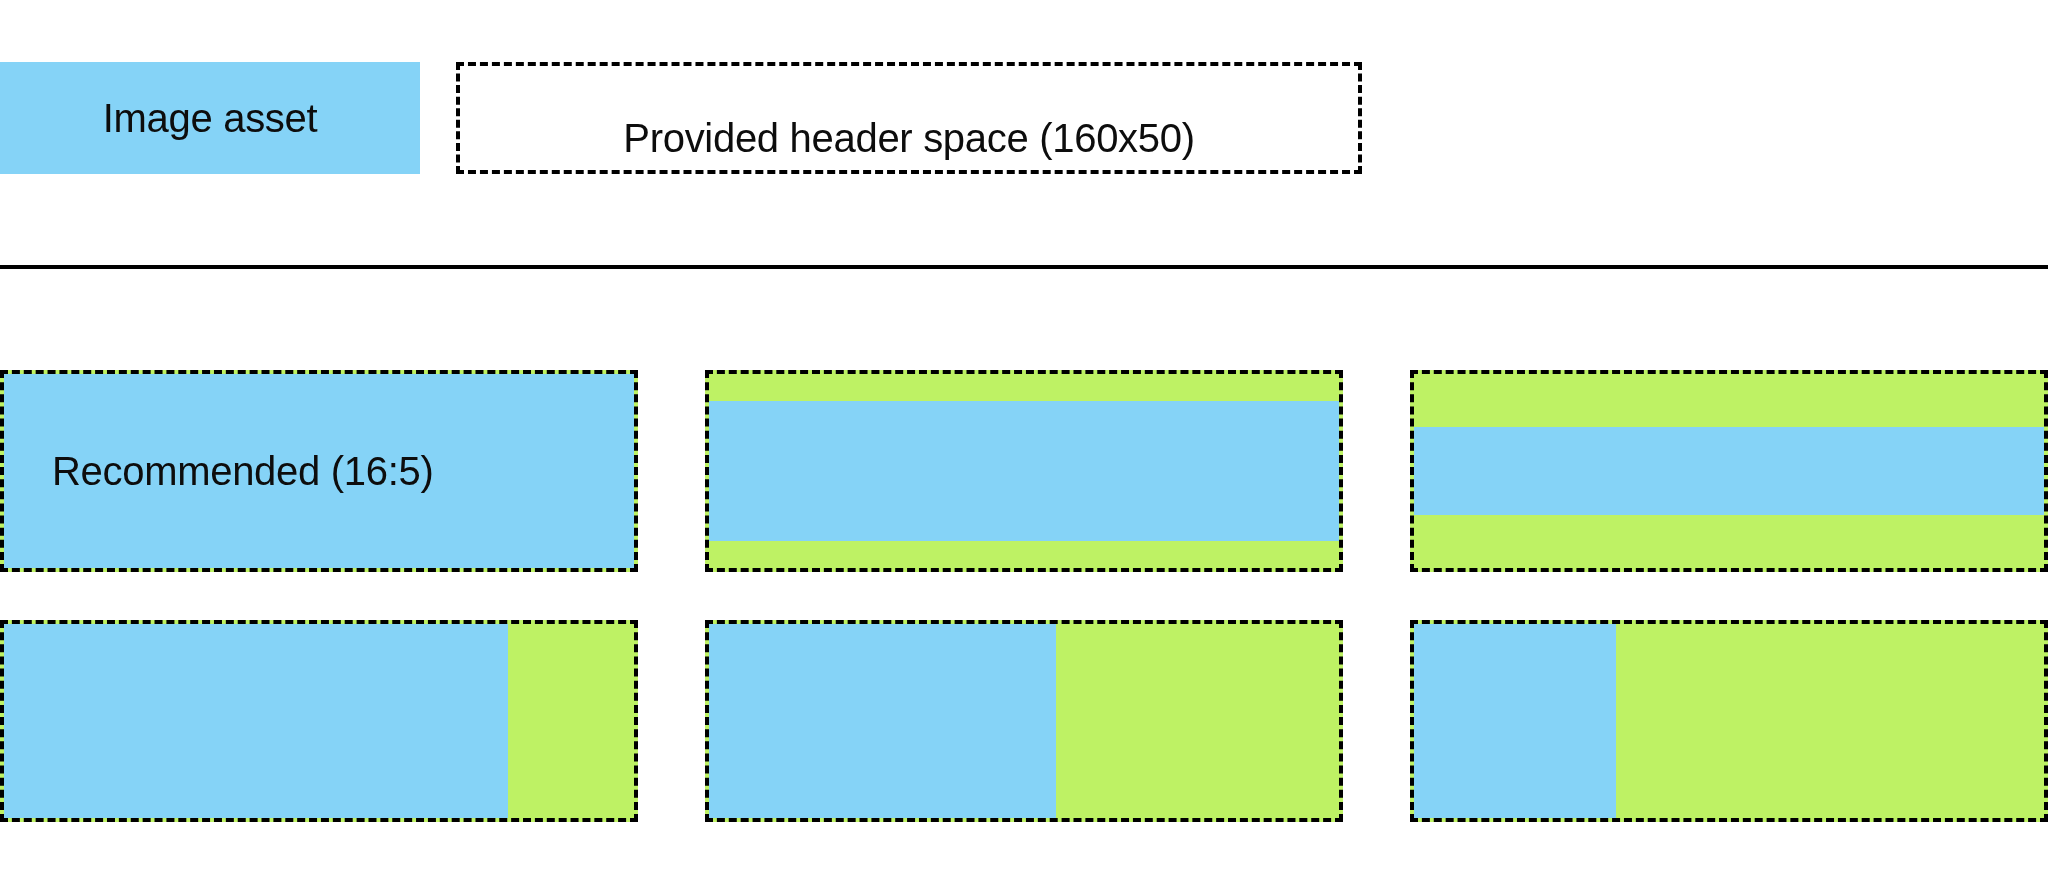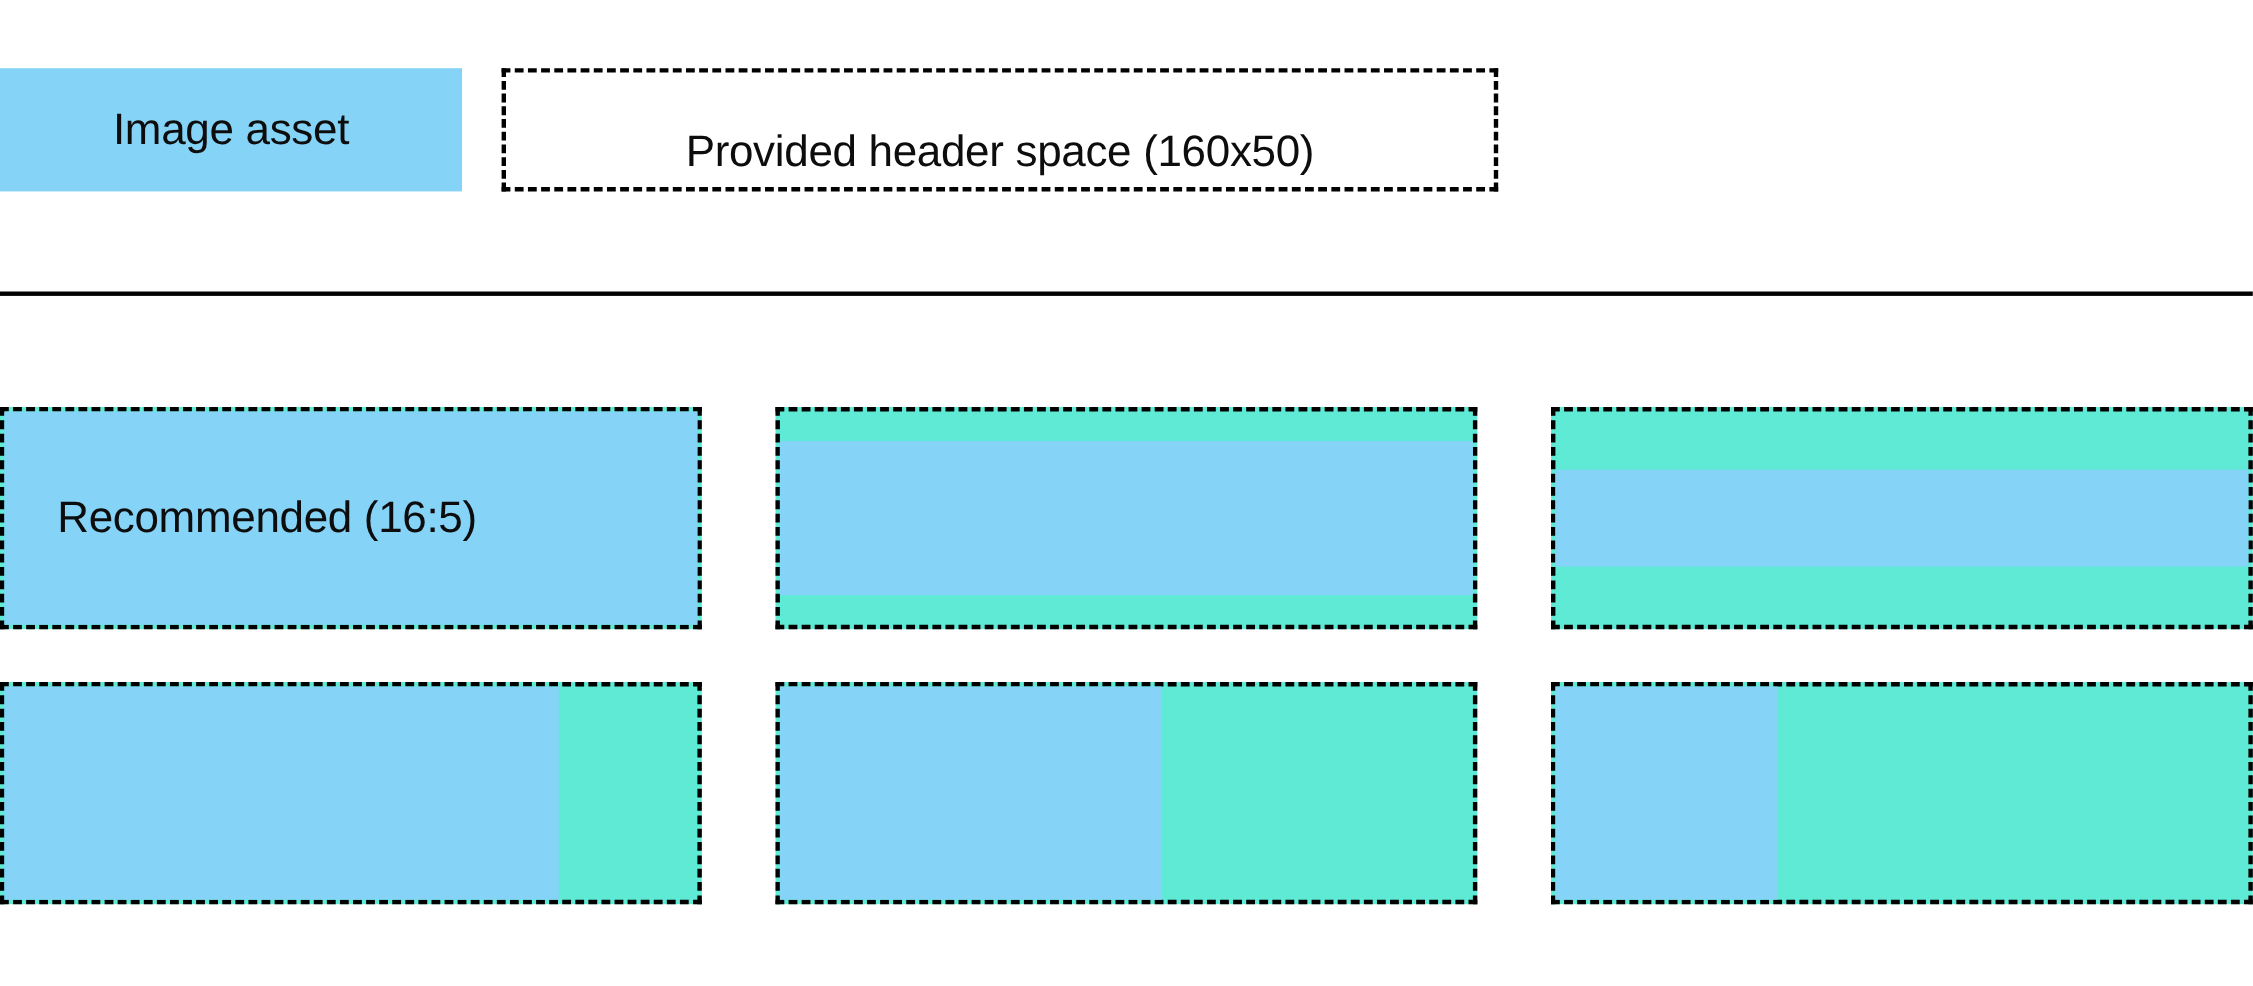--- a/index.html
+++ b/index.html
@@ -103,21 +103,21 @@
   .ratio-row.row-0 { top: 0; }
   .ratio-row.row-1 { top: 250px; }
 
   .ratio-cell {
     position: absolute;
     top: 0;
     height: 202px;
     width: 638px;
     border: 4px dashed #000000;
     box-sizing: border-box;
-    background: #5eead4;
+    background: #bef264;
     overflow: hidden;
   }
   .ratio-cell.col-0 { left: 0; }
   .ratio-cell.col-1 { left: 705px; }
   .ratio-cell.col-2 { left: 1410px; }
 
   .ratio-fill {
     position: absolute;
     background: #85d3f7;
   }

